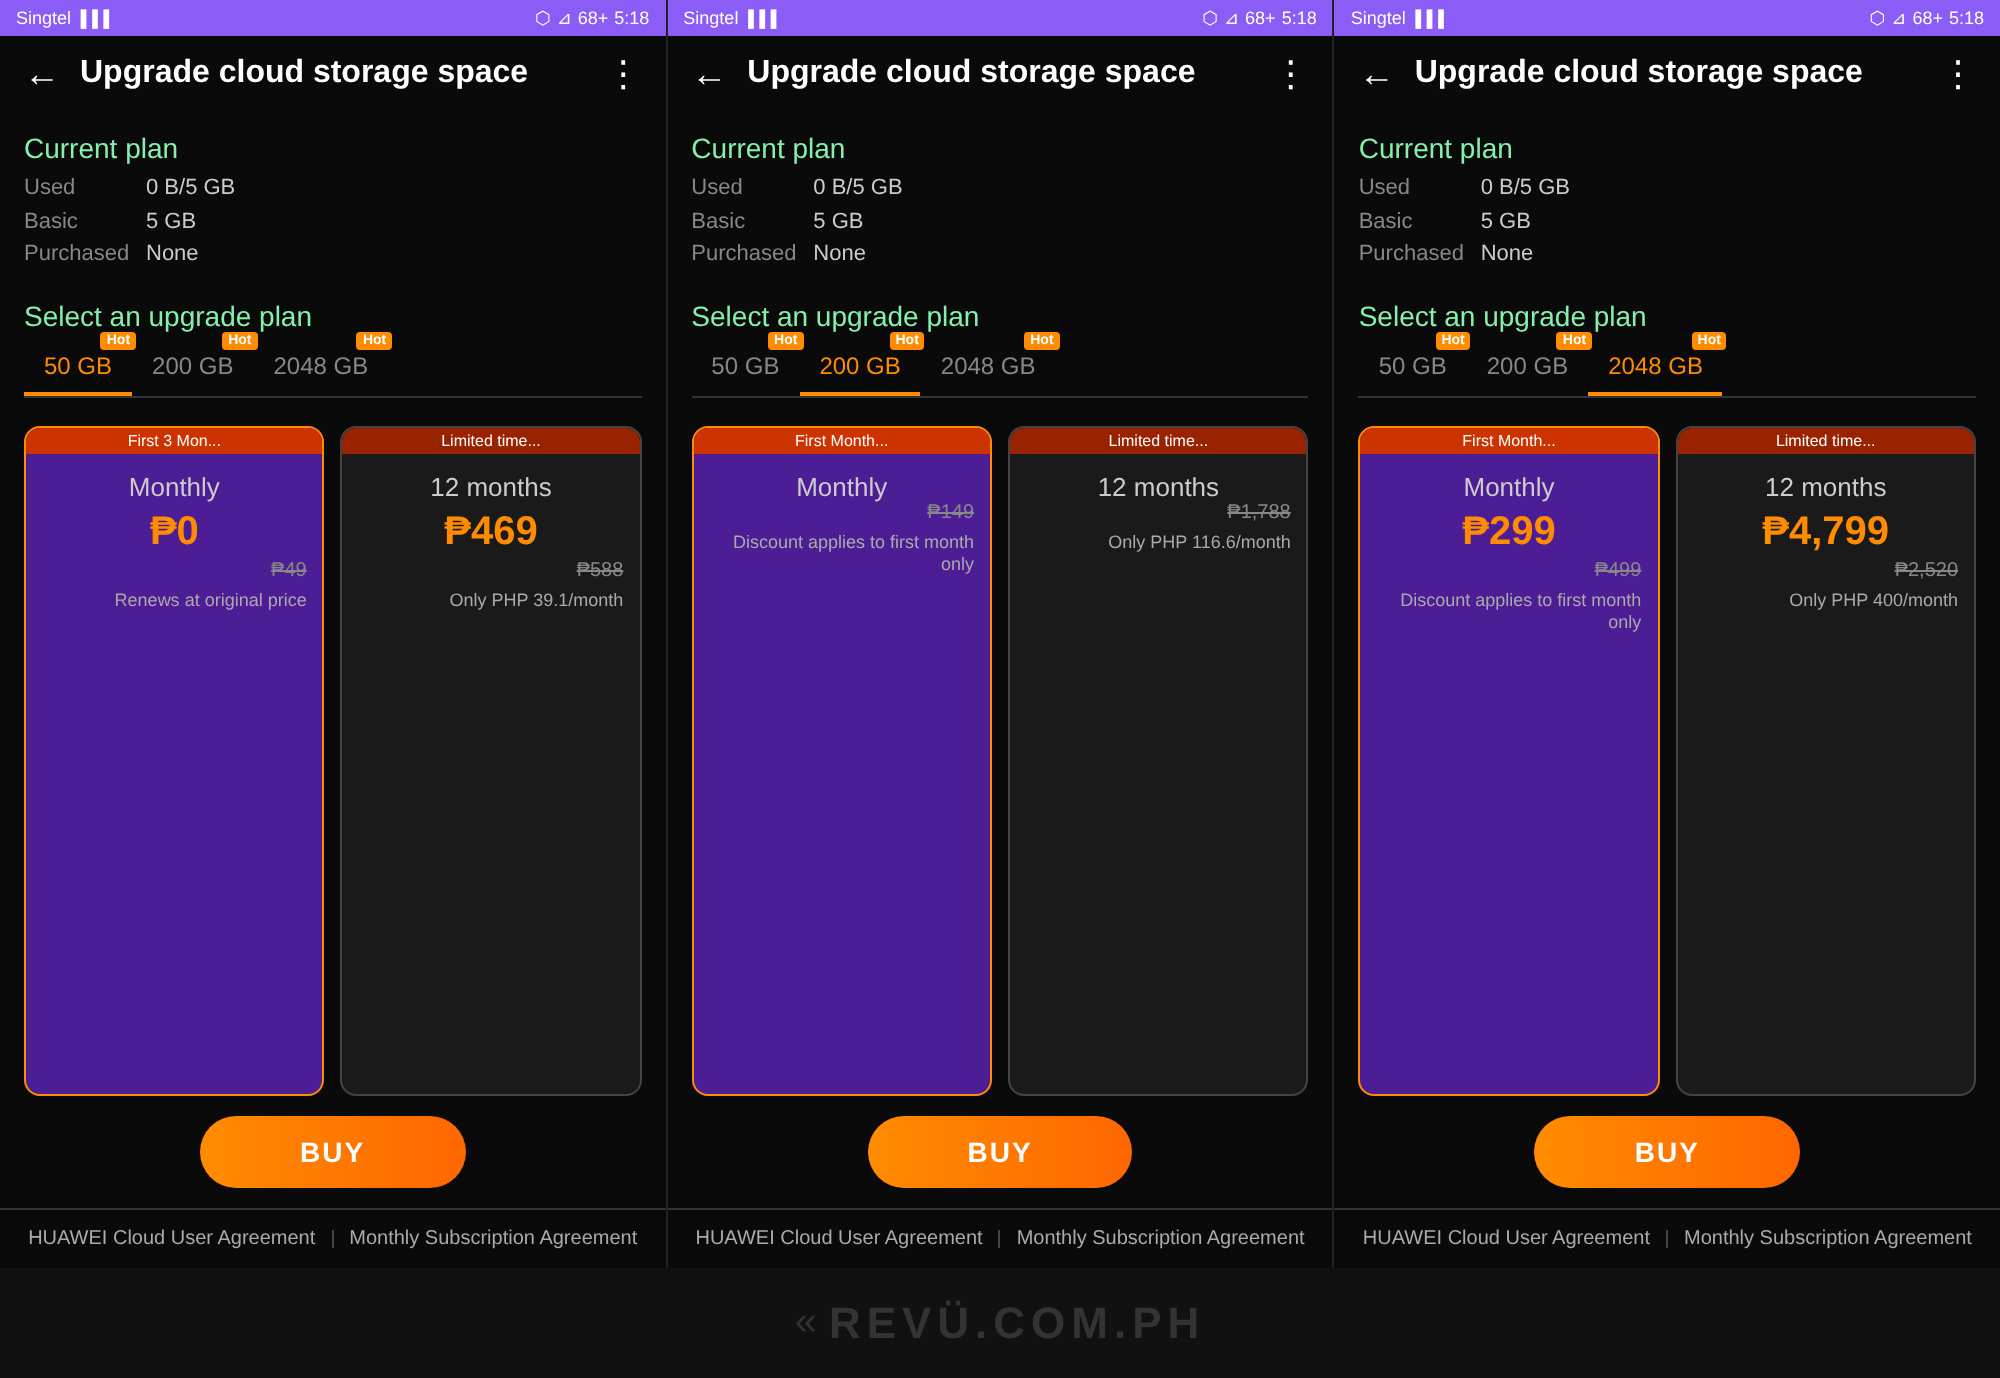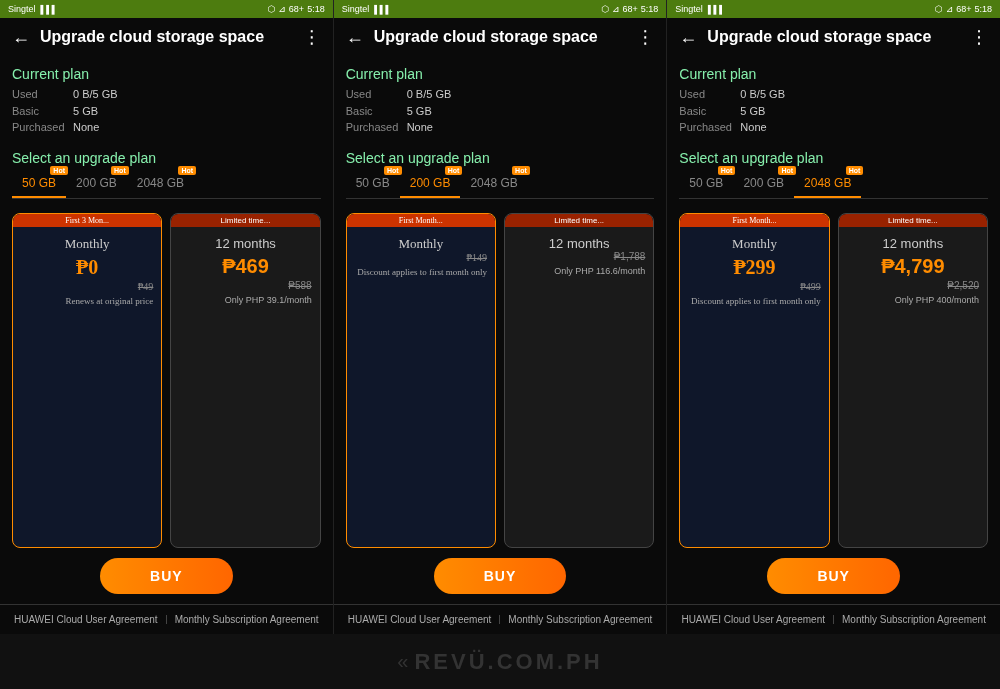--- a/index.html
+++ b/index.html
@@ -29,21 +29,21 @@
       overflow: hidden;
     }
     .screen:last-child { border-right: none; }
 
     
     .status-bar {
       display: flex;
       justify-content: space-between;
       align-items: center;
       padding: 4px 8px;
-      background: #4d7c0f;
+      background: #8b5cf6;
       font-size: 9px;
       color: #fff;
       height: 18px;
     }
     .status-left { display: flex; align-items: center; gap: 2px; }
     .status-right { display: flex; align-items: center; gap: 3px; font-size: 9px; }
 
     
     .header {
       display: flex;
@@ -136,22 +136,21 @@
       flex: 1;
       border: 1px solid #444;
       border-radius: 8px;
       padding: 8px;
       background: #1a1a1a;
       position: relative;
       overflow: hidden;
     }
     .plan-card.selected {
       border-color: #ff8c00;
-      background: #0f172a;
-      font-family: Liberation Serif, serif;
+      background: #4c1d95;
     }
 
     .card-badge {
       position: absolute;
       top: 0;
       left: 0;
       right: 0;
       background: #ff3300;
       color: #fff;
       font-size: 8px;

